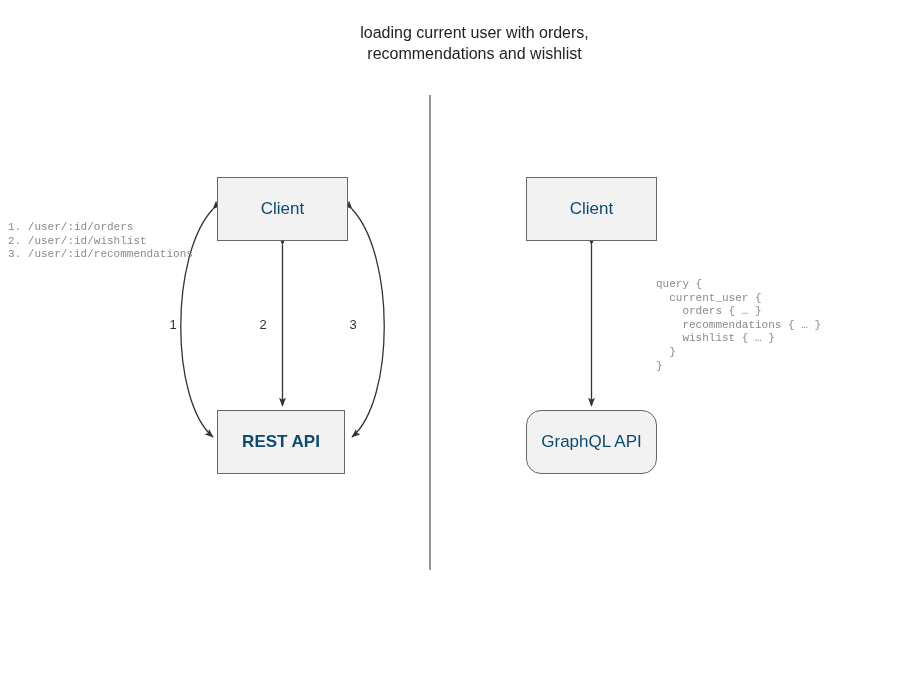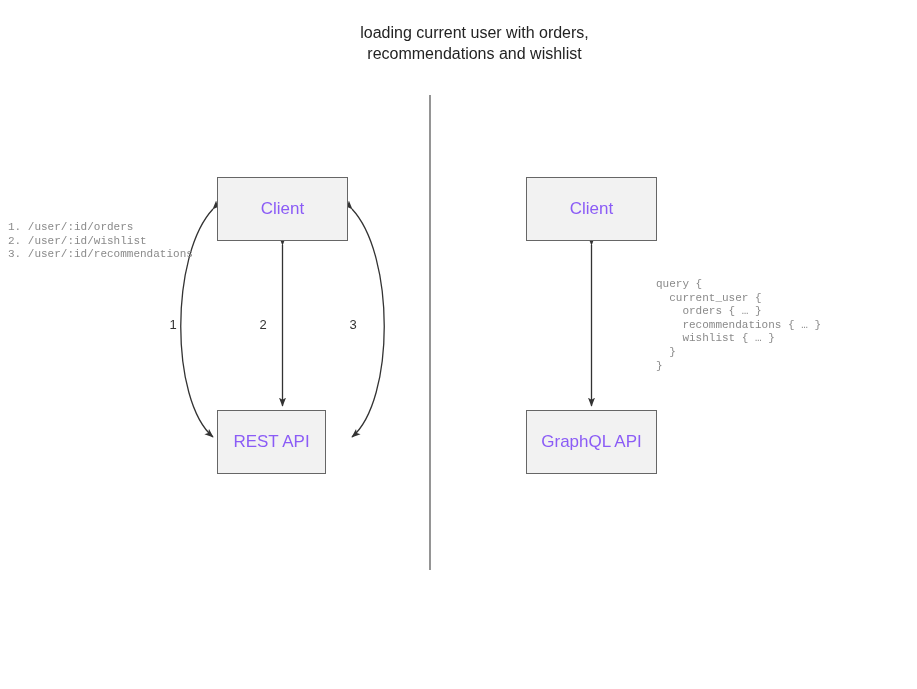--- a/index.html
+++ b/index.html
@@ -35,27 +35,27 @@
   }
   .node {
     position: absolute;
     background: #f2f2f2;
     border: 1.6px solid #666666;
     box-sizing: border-box;
     display: flex;
     align-items: center;
     justify-content: center;
     font-size: 17px;
-    color: #8b5cf6;
+    color: #0c4a6e;
     text-align: center;
   }
   #node-client-rest  { left: 217px; top: 177px; width: 131px; height: 64px; }
-  #node-rest-api     { left: 217px; top: 410px; width: 109px; height: 64px; }
+  #node-rest-api     { left: 217px; top: 410px; width: 128px; height: 64px; font-weight: bold; }
   #node-client-gql   { left: 526px; top: 177px; width: 131px; height: 64px; }
-  #node-graphql-api  { left: 526px; top: 410px; width: 131px; height: 64px; }
+  #node-graphql-api  { left: 526px; top: 410px; width: 131px; height: 64px; border-radius: 15px; }
 
   .edge-label {
     position: absolute;
     font-size: 13px;
     color: #333333;
     text-align: center;
     width: 20px;
   }
   #edge-label-1 { left: 163px; top: 317px; }
   #edge-label-2 { left: 253px; top: 317px; }

